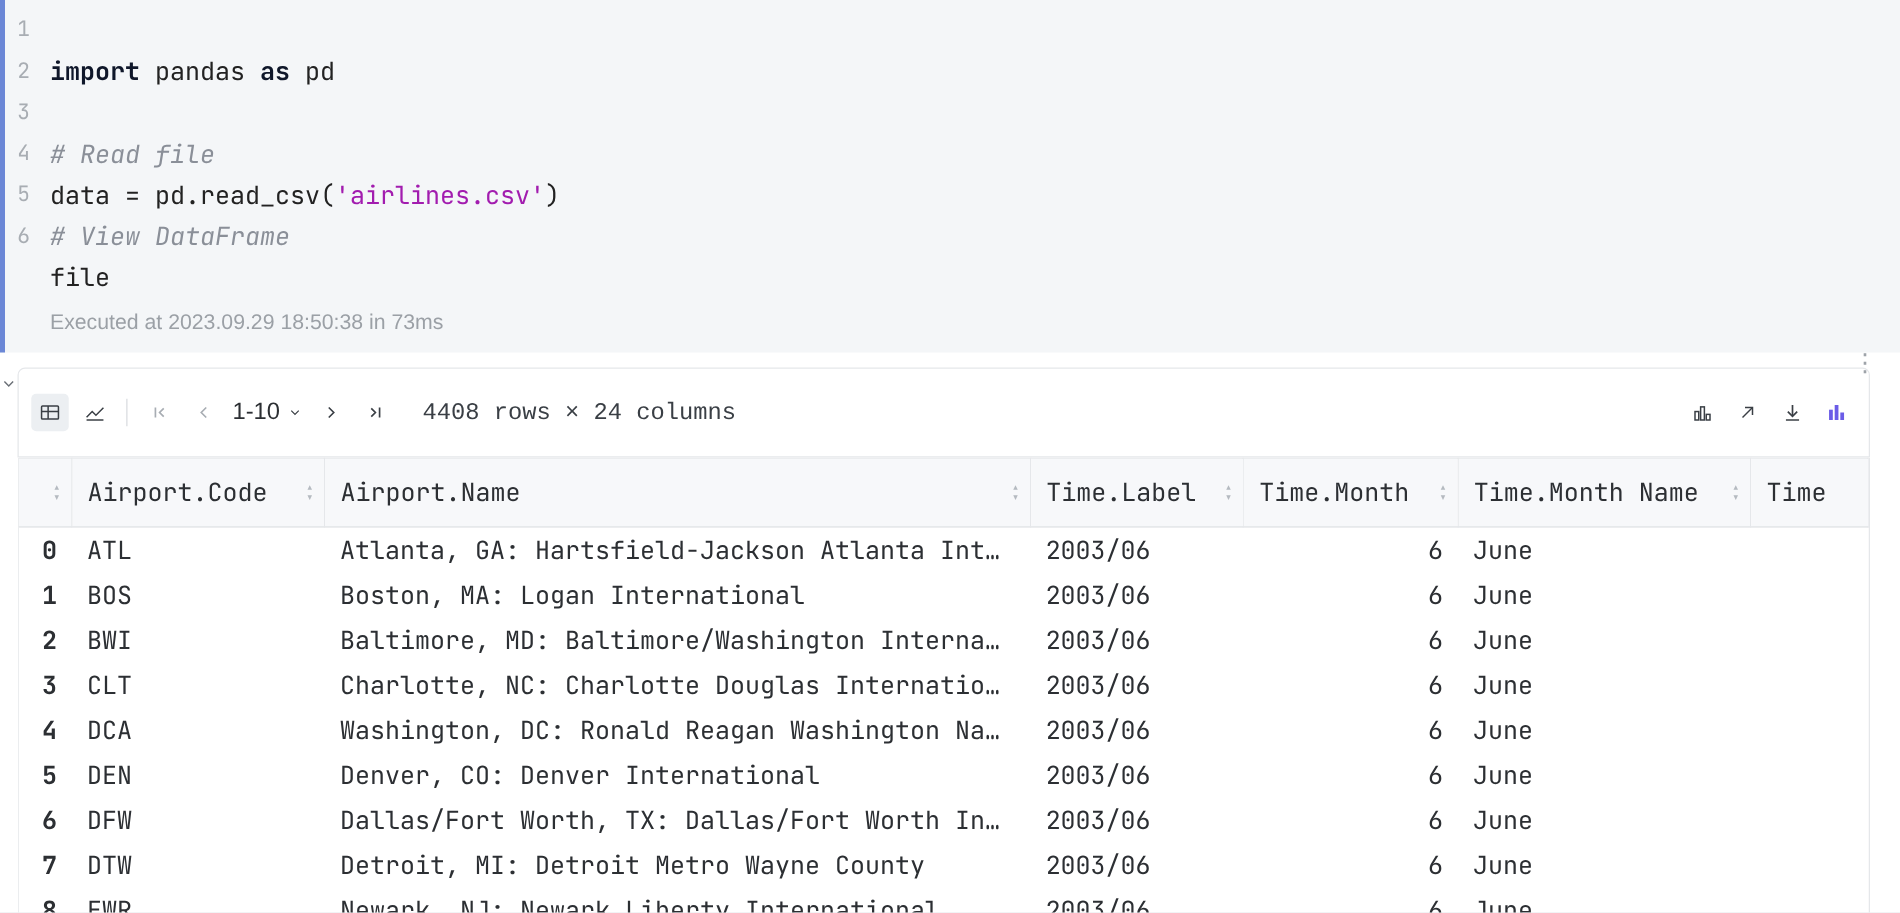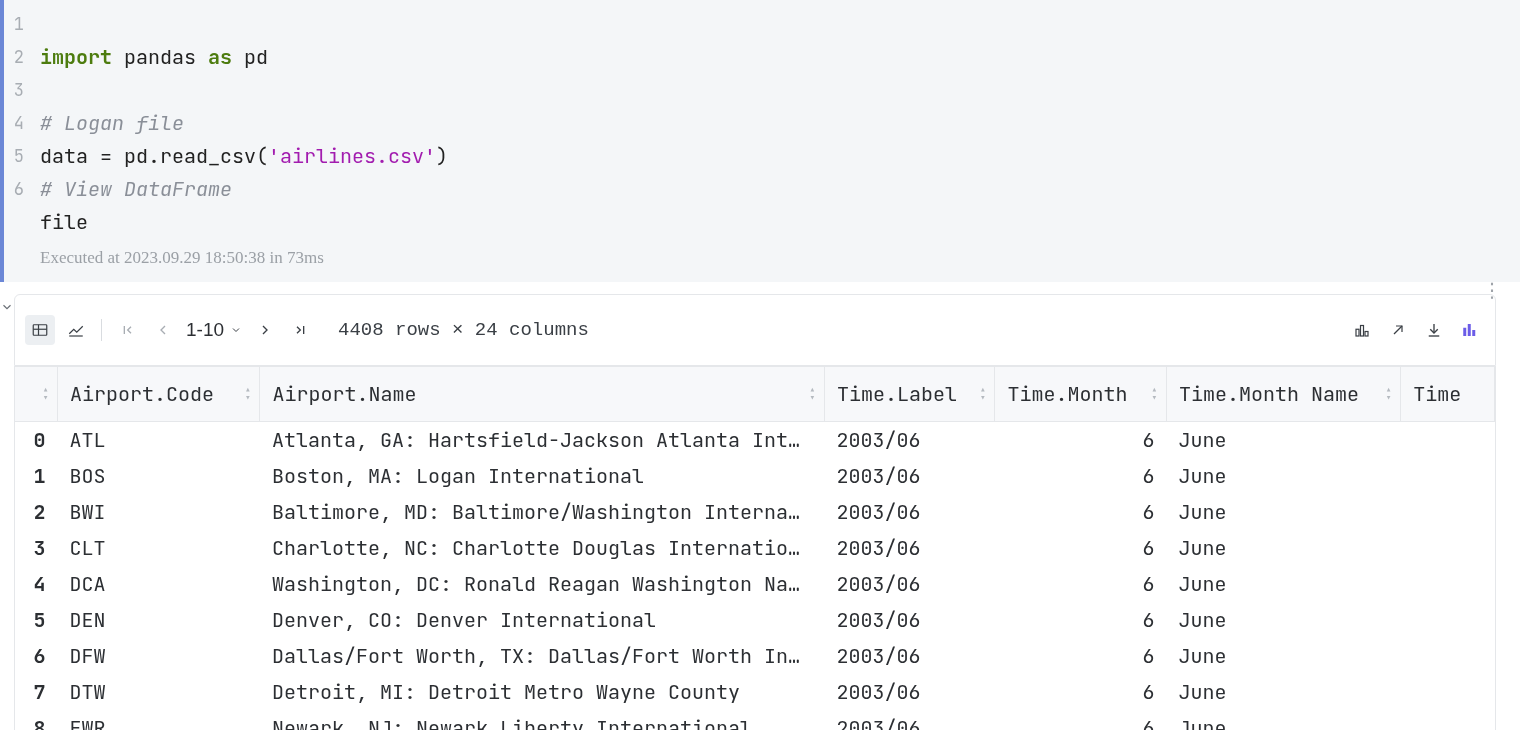--- a/index.html
+++ b/index.html
@@ -29,25 +29,25 @@
     user-select: none;
   }
   .code-area {
     flex: 1;
     font-family: "JetBrains Mono","Menlo","Consolas",monospace;
     font-size: 20px;
     line-height: 33px;
     padding: 4px 0 0 8px;
     white-space: pre;
   }
-  .kw { color: #4d7c0f; font-weight: 600; }
+  .kw { color: #0f172a; font-weight: 600; }
   .str { color: #a21caf; }
   .com { color: #8a8f98; font-style: italic; }
   .exec-info {
-    font-family: Liberation Serif, serif;
+    font-family: Liberation Sans, sans-serif;
     font-size: 17px;
     color: #9ba0a6;
     margin-top: 2px;
     font-style: normal;
   }
 
   .output-wrapper {
     display: flex;
     margin-top: 12px;
   }
@@ -173,21 +173,21 @@
     <div>1</div>
     <div>2</div>
     <div>3</div>
     <div>4</div>
     <div>5</div>
     <div>6</div>
   </div>
   <div class="code-area">
 <span class="kw">import</span><span> pandas </span><span class="kw">as</span><span> pd</span>
 
-<span class="com"># Logan file</span>
+<span class="com"># Read file</span>
 <span>data = pd.read_csv(</span><span class="str">'airlines.csv'</span><span>)</span>
 <span class="com"># View DataFrame</span>
 <span>file</span>
 <div class="exec-info">Executed at 2023.09.29 18:50:38 in 73ms</div></div>
 </div>
 
 <div class="output-wrapper">
   <div class="output-gutter">
     <span class="chev-down">
       <svg width="14" height="14" viewBox="0 0 24 24" fill="none" stroke="#6a6f76" stroke-width="2">

